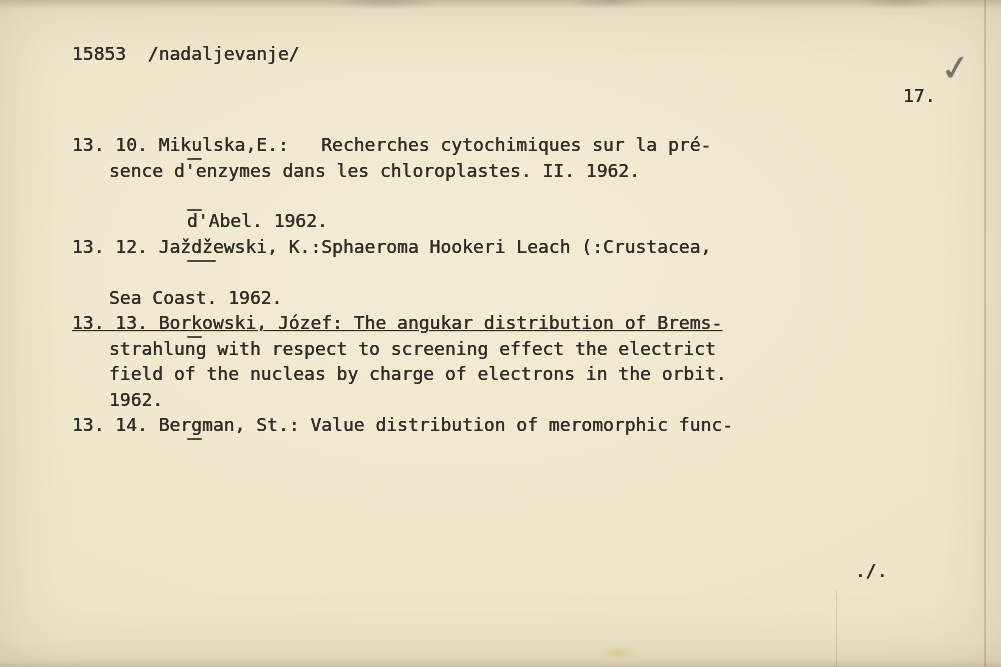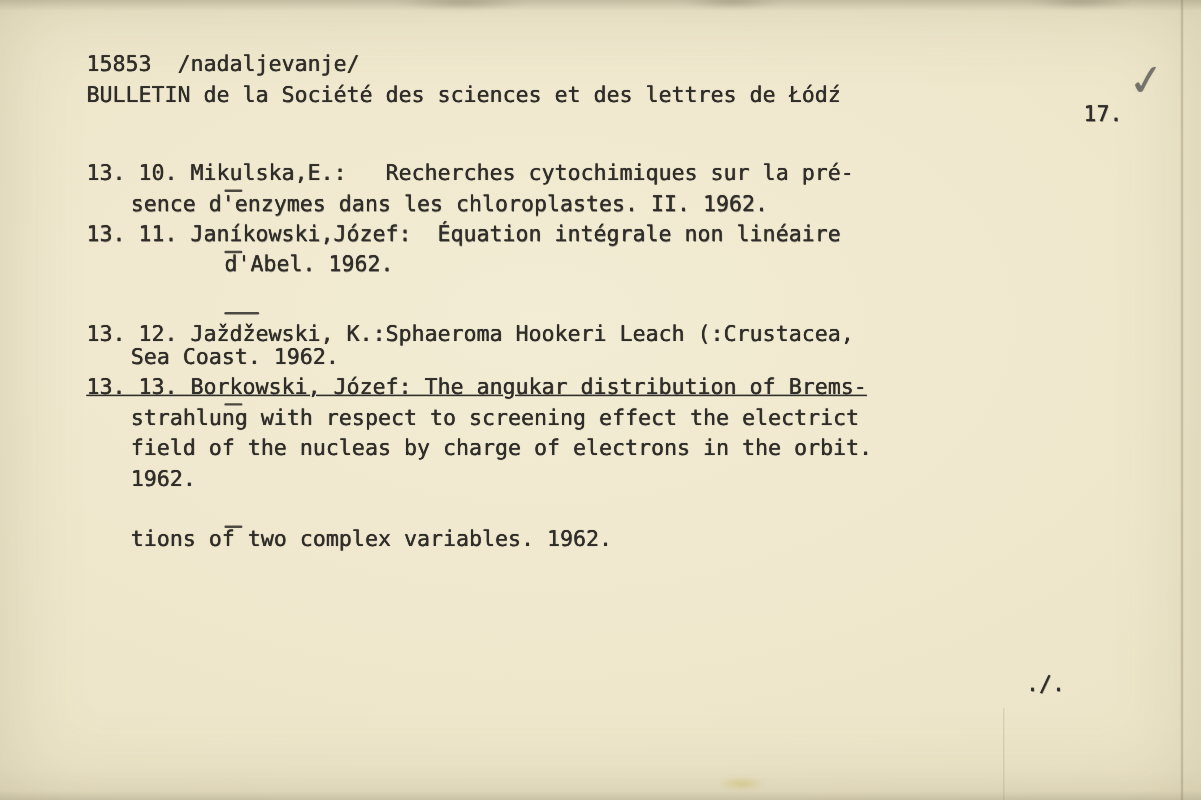--- a/index.html
+++ b/index.html
@@ -59,21 +59,21 @@
     text-shadow: 0 0 0.6px rgba(43,40,35,0.95), 0.35px 0.35px 0 rgba(43,40,35,0.45);
     letter-spacing: 0;
   }
   .hdr1 { left: 72px;  top: 41px; }
   .hdr2 { left: 72px;  top: 67px; }
   .pgno { left: 903px; top: 41px; margin-top: 42px; }
   .bodyline { left: 72px; }
   .ind1 { left: 109px; }   
   .ind2 { left: 187px; text-align: right; }   
   .l0  { top: 132px;   } .l1  { top: 157.5px; } .l2  { top: 182.9px; }
-  .l3  { top: 208.4px; } .l4  { top: 233.8px; margin-top: 32px; } .l5  { top: 259.3px; }
+  .l3  { top: 208.4px; } .l4  { top: 233.8px; } .l5  { top: 259.3px; }
   .l6  { top: 284.7px; } .l7  { top: 310.2px; text-decoration: underline; } .l8  { top: 335.6px; }
   .l9  { top: 361.1px; } .l10 { top: 386.5px; } .l11 { top: 412px;   }
   .l12 { top: 437.4px; }
   .cont-mark { left: 855px; top: 558px; }
   
   .ul {
     position: absolute;
     height: 2.4px;
     background: #34322d;
     opacity: 0.88;
@@ -103,34 +103,32 @@
   <div class="edge-bottom"></div>
   <div class="crease-right"></div>
   <div class="crease-mid"></div>
   <div class="smudge s1"></div>
   <div class="smudge s2"></div>
   <div class="smudge s3"></div>
   <div class="smudge s4"></div>
 
   <div class="tw hdr1">15853  /nadaljevanje/</div>
   <div class="tw pgno">17.</div>
-  <div class="tw hdr2">BULLETIN de la Société des sciences et des lettres de Łódź</div>
   <div class="check">✓</div>
 
   <div class="tw bodyline l0">13. 10. Mikulska,E.:   Recherches cytochimiques sur la pré-</div>
   <div class="tw bodyline ind1 l1">sence d'enzymes dans les chloroplastes. II. 1962.</div>
-  <div class="tw bodyline l2">13. 11. Janíkowski,Józef:  Équation intégrale non linéaire</div>
   <div class="tw bodyline ind2 l3">d'Abel. 1962.</div>
   <div class="tw bodyline l4">13. 12. Jaždžewski, K.:Sphaeroma Hookeri Leach (:Crustacea,</div>
   <div class="tw bodyline ind1 l6">Sea Coast. 1962.</div>
   <div class="tw bodyline l7">13. 13. Borkowski, Józef: The angukar distribution of Brems-</div>
   <div class="tw bodyline ind1 l9">field of the nucleas by charge of electrons in the orbit.</div>
   <div class="tw bodyline ind1 l8">strahlung with respect to screening effect the electrict</div>
   <div class="tw bodyline ind1 l10">1962.</div>
-  <div class="tw bodyline ind1 l12">tions of two complex variables. 1962.</div>
+  <div class="tw bodyline l11">13. 14. Bergman, St.: Value distribution of meromorphic func-</div>
 
   <div class="ul u10"></div>
   <div class="ul u11"></div>
   <div class="ul u12"></div>
   <div class="ul u13"></div>
   <div class="ul u14"></div>
 
   <div class="tw cont-mark">./.</div>
 </div>
 

